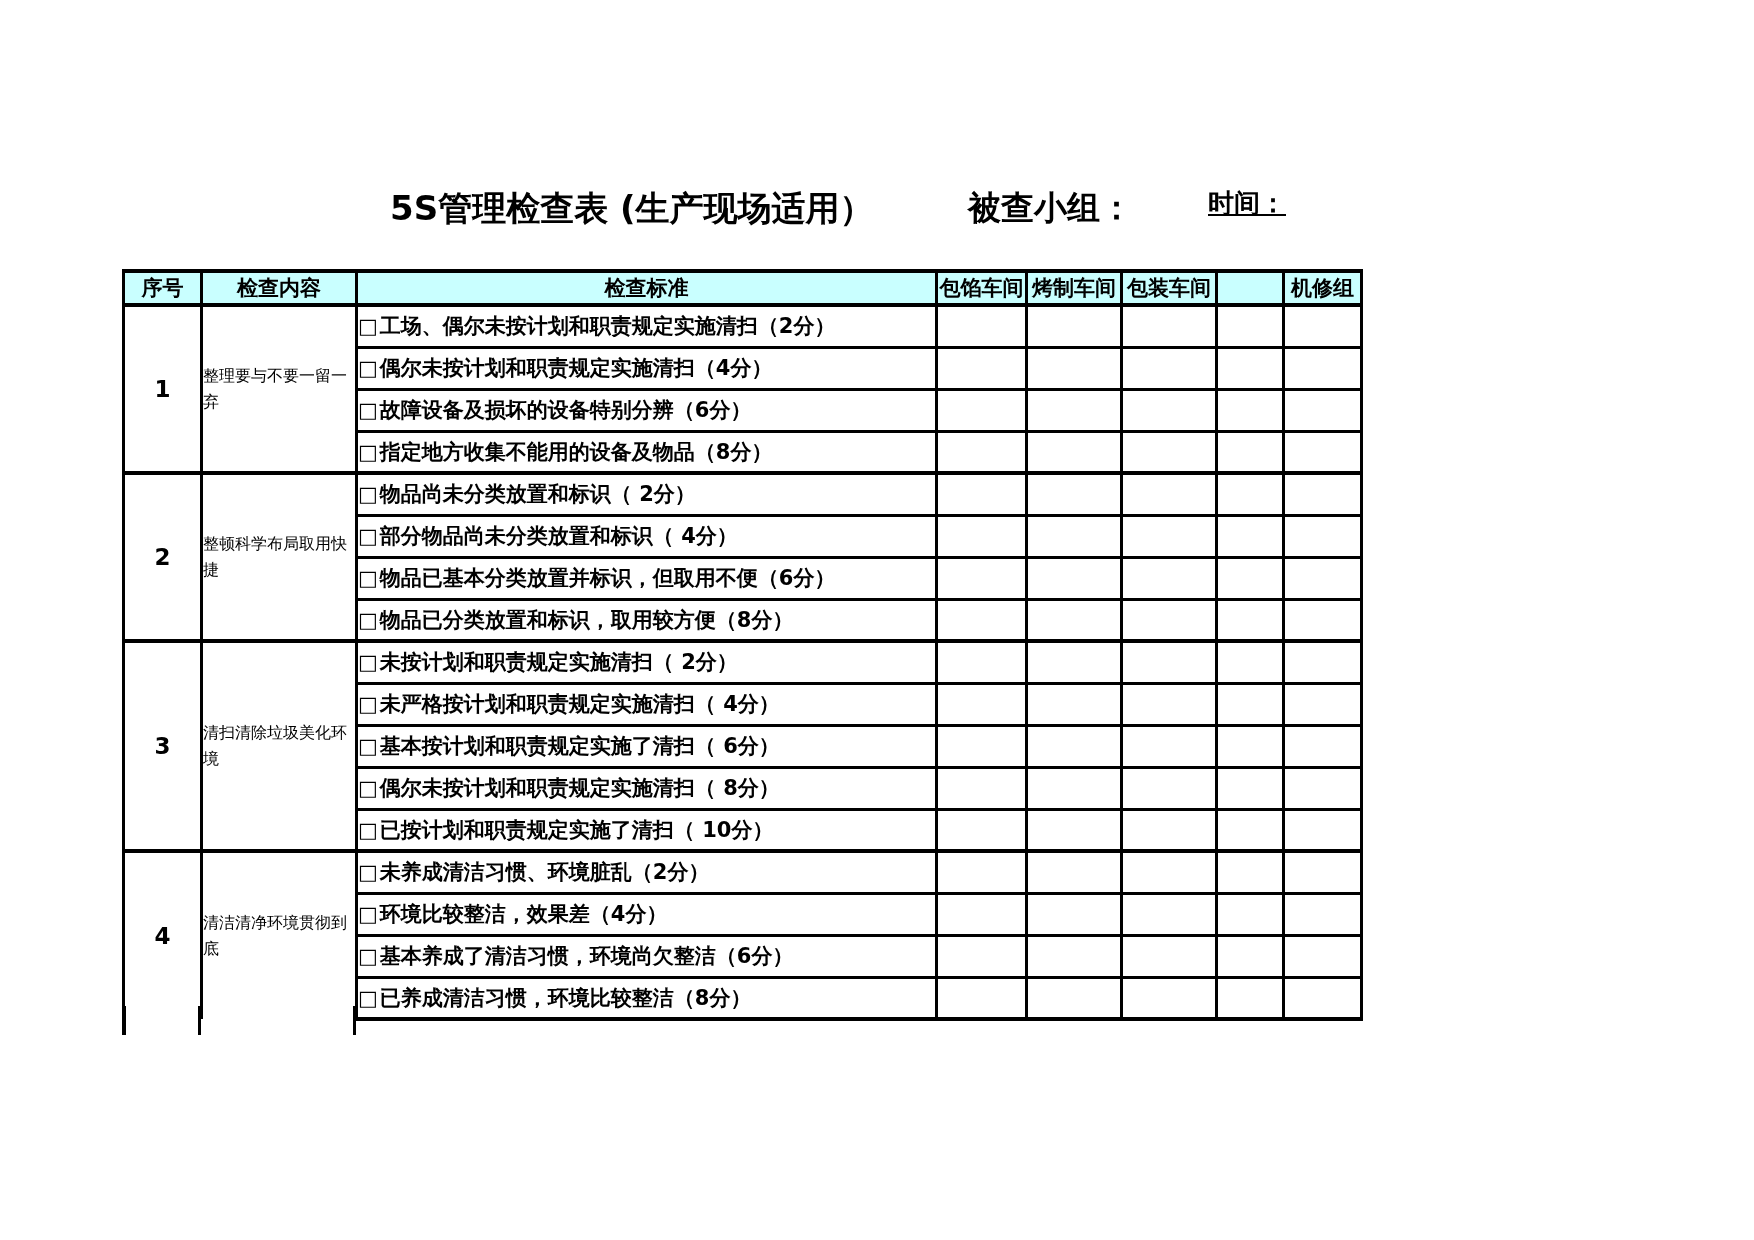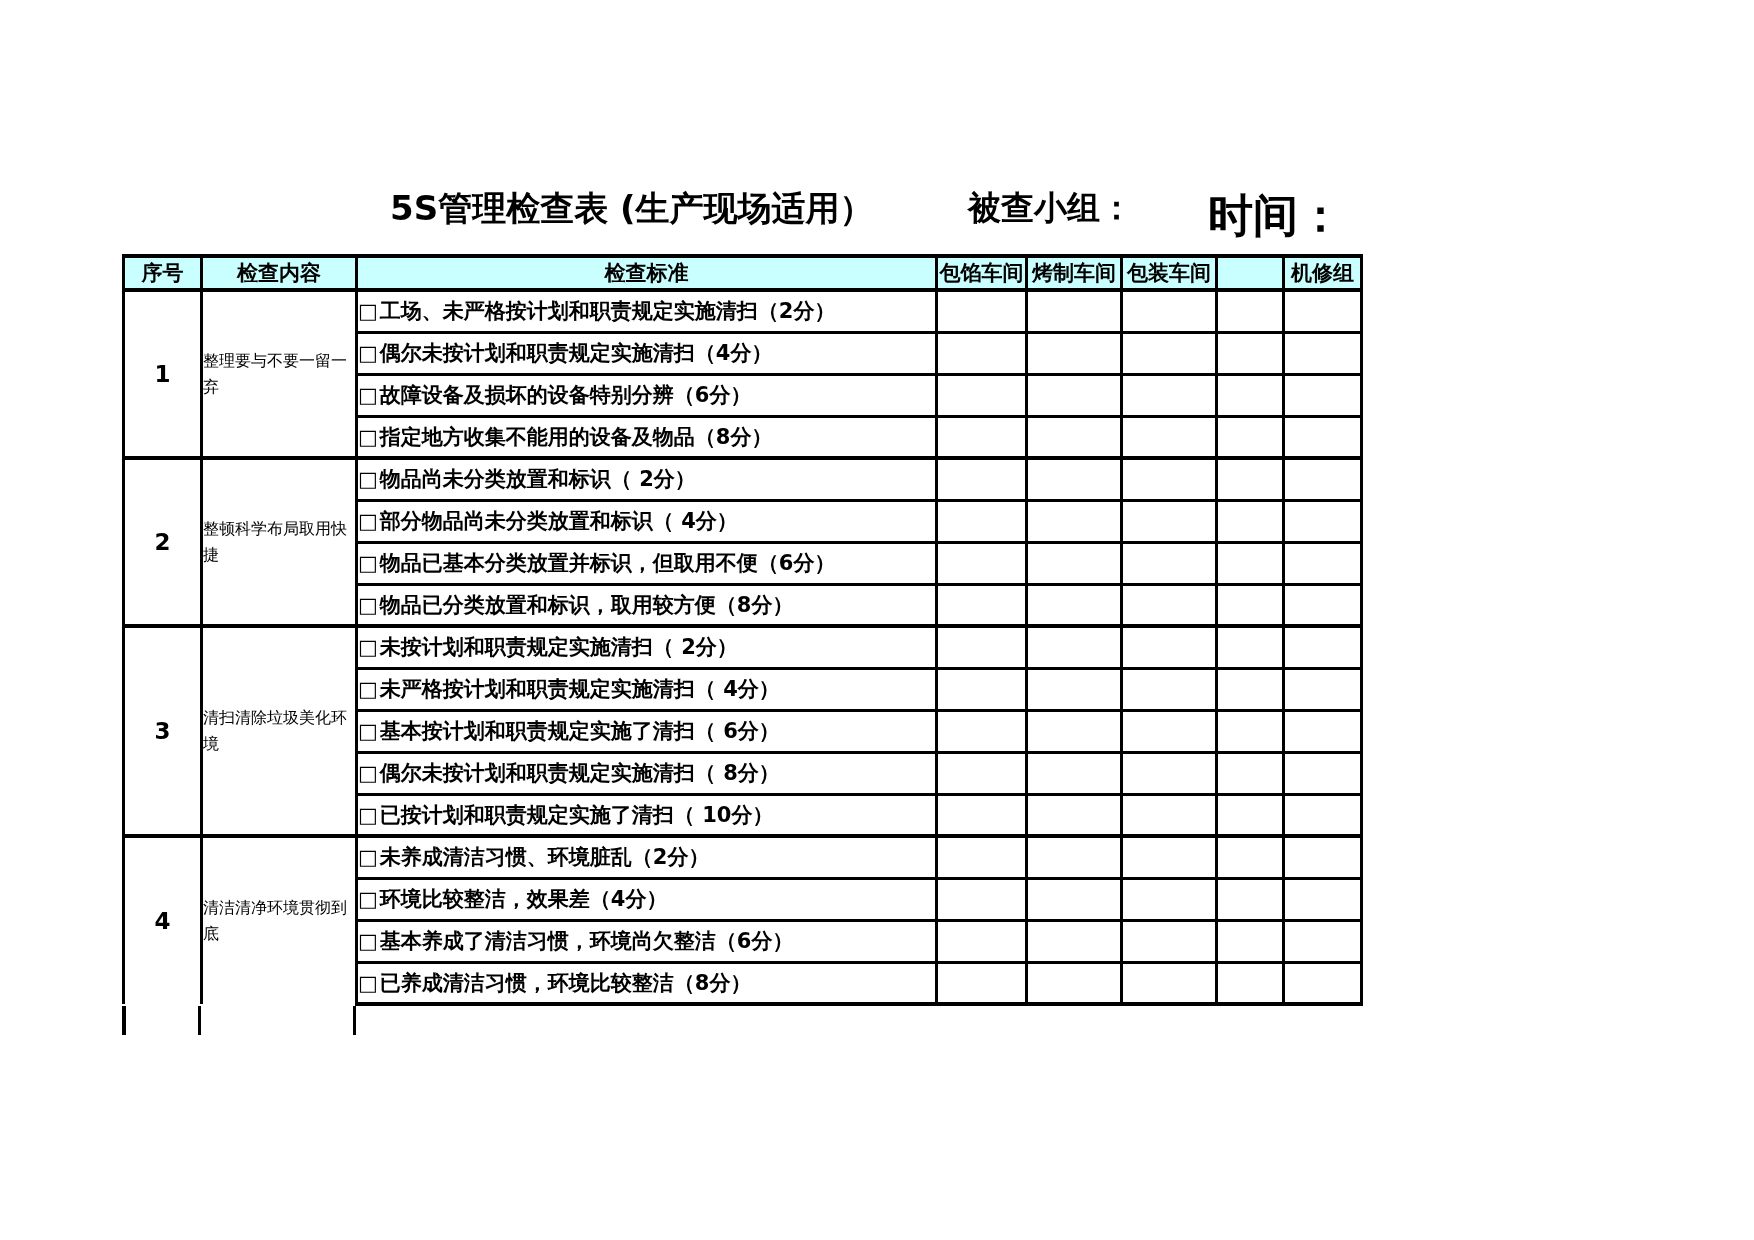--- a/index.html
+++ b/index.html
@@ -7,28 +7,29 @@
     width:1754px;height:1240px;
     background:#ffffff;
     font-family:"DejaVu Sans","Liberation Sans",sans-serif;
     color:#000;
     position:relative;
     overflow:hidden;
   }
   .title-bar{position:absolute;top:186px;left:0;width:1580px;height:44px;}
   .title-main{position:absolute;left:390px;top:0;font-size:34px;font-weight:bold;white-space:nowrap;}
   .title-group{position:absolute;left:968px;top:0;font-size:33px;font-weight:bold;white-space:nowrap;text-align:center;}
-  .title-time{position:absolute;left:1208px;top:0;font-size:45px;font-weight:bold;white-space:nowrap;}
+  .title-time{position:absolute;left:1208px;top:0;font-size:26px;font-weight:bold;white-space:nowrap;text-decoration:underline;}
 
   .table-wrap{position:absolute;left:122px;top:254px;}
   table.checklist{
     border-collapse:collapse;
     table-layout:fixed;
     width:1238px;
     height:632px;
+    margin-top:15px;
   }
   table.checklist th,
   table.checklist td{
     border:3px solid #000;
     padding:0;
     overflow:hidden;
   }
   table.checklist th{
     background:#C9FFFF;
     font-size:21px;
@@ -105,21 +106,21 @@
           <th>烤制车间</th>
           <th>包装车间</th>
           <th></th>
           <th class="edge-right">机修组</th>
         </tr>
       </thead>
     <tbody>
         <tr class="section-start">
           <td class="cell-serial" rowspan="4">1</td>
           <td class="cell-content" rowspan="4">整理要与不要一留一弃</td>
-          <td class="cell-crit"><span class="cb">□</span><span>工场、未严格按计划和职责规定实施清扫（2分）</span></td>
+          <td class="cell-crit"><span class="cb">□</span><span>工场、偶尔未按计划和职责规定实施清扫（2分）</span></td>
           <td class="cell-score"></td>
           <td class="cell-score"></td>
           <td class="cell-score"></td>
           <td class="cell-score"></td>
           <td class="cell-score edge-right"></td>
         </tr>
         <tr>
           <td class="cell-crit"><span class="cb">□</span><span>偶尔未按计划和职责规定实施清扫（4分）</span></td>
           <td class="cell-score"></td>
           <td class="cell-score"></td>

